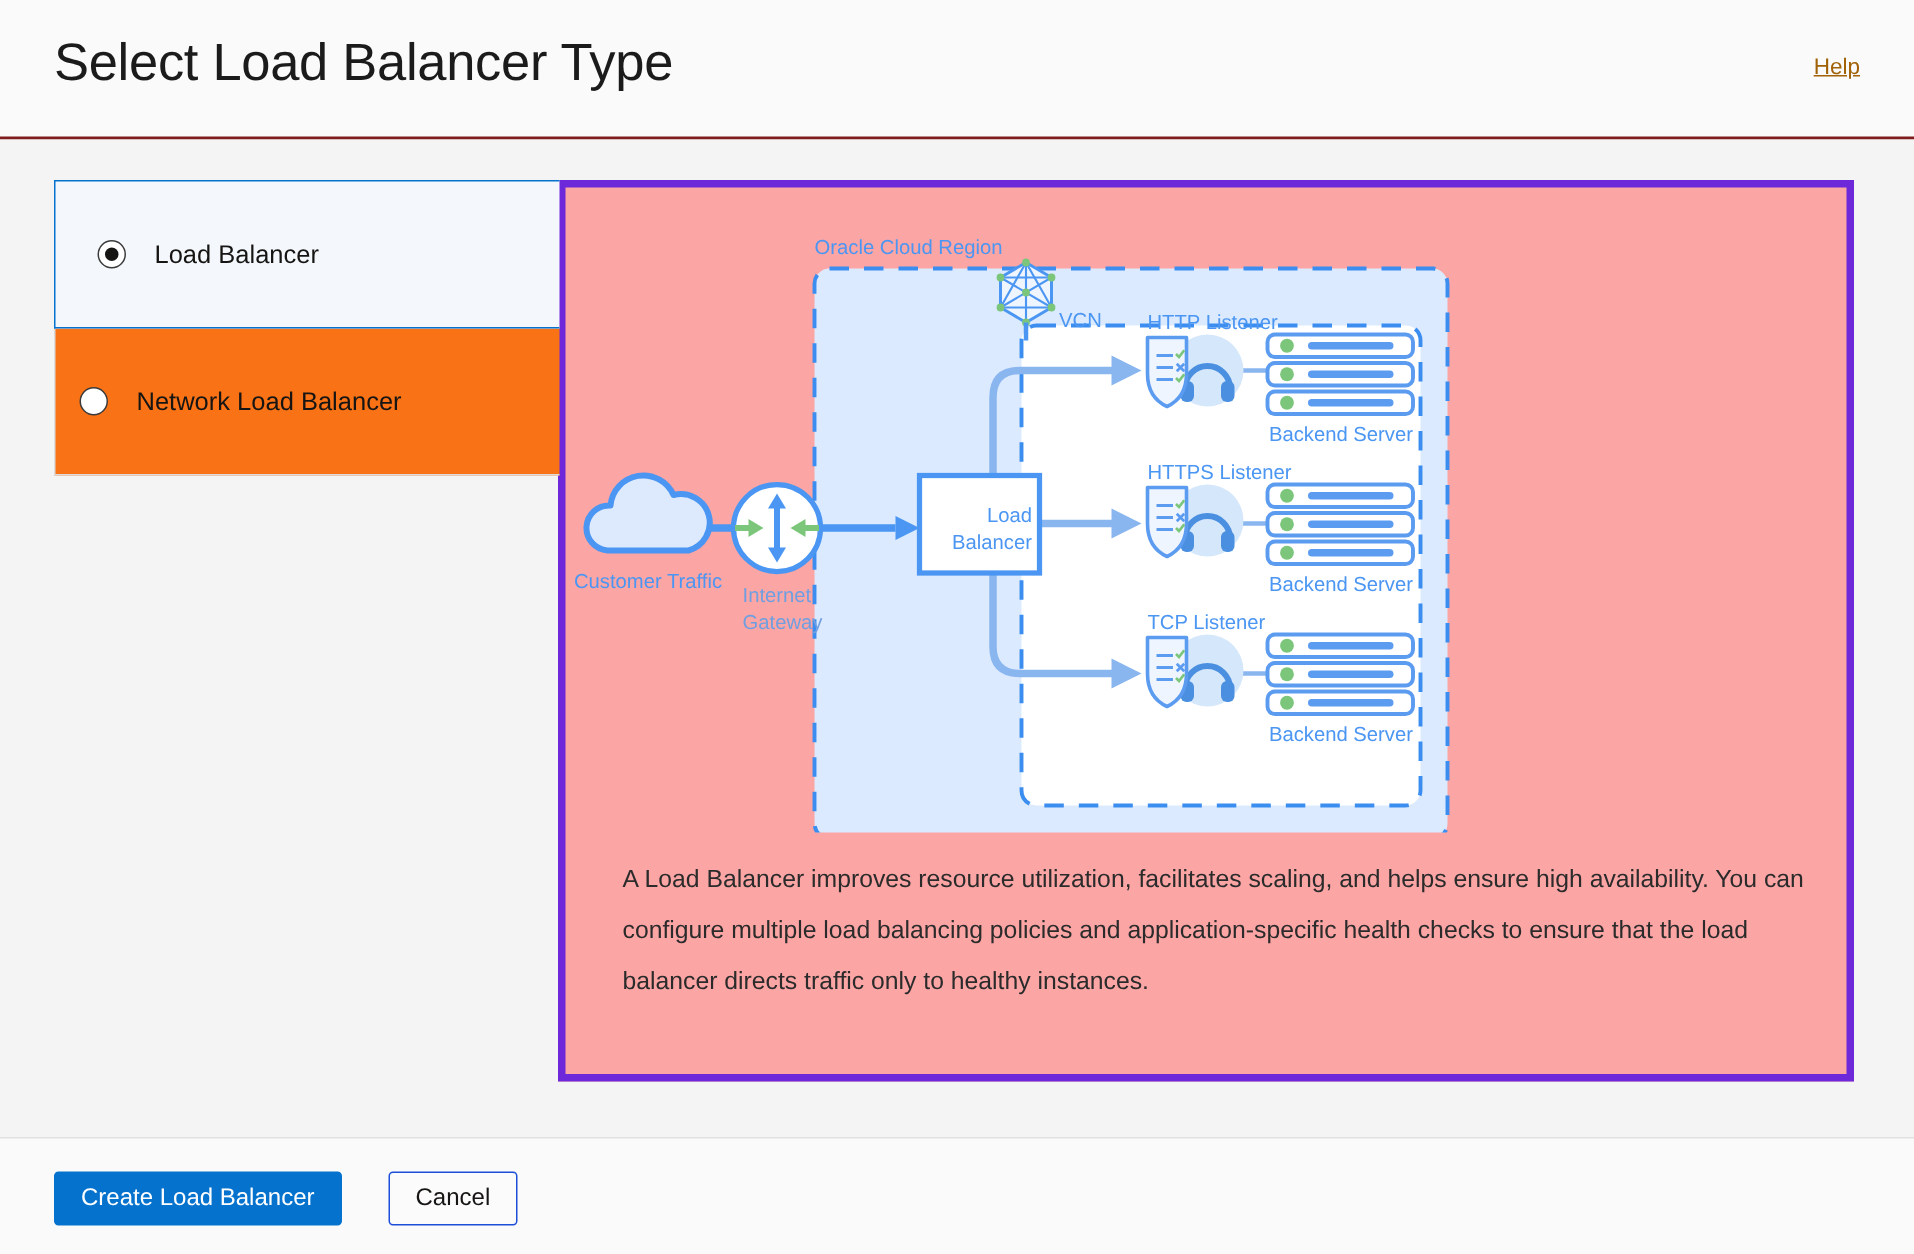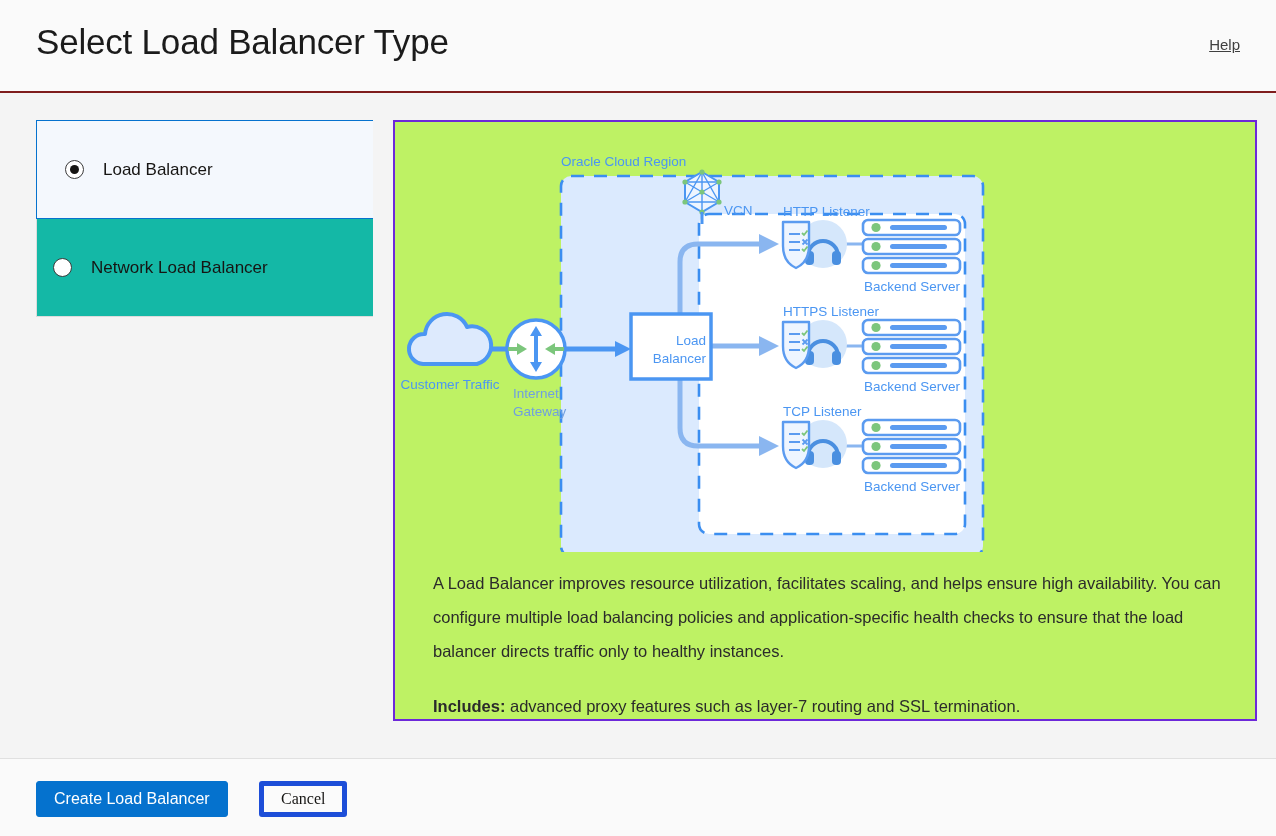--- a/index.html
+++ b/index.html
@@ -19,21 +19,21 @@
     background:#fafafa;
     border-bottom:2px solid #7f1d1d;
   }
   .page-title {
     position:absolute; left:36px; top:22px;
     font-size:35px; font-weight:400; color:#1b1b1b;
     letter-spacing:-0.2px;
   }
   .help-link {
     position:absolute; right:36px; top:36px;
-    font-size:15px; color:#404040;
+    font-size:15px; color:#a16207;
     text-decoration:underline; cursor:pointer;
   }
 
   
   .content {
     position:absolute; left:0; top:93px; width:1276px; height:665px;
     background:#f4f4f4;
   }
 
   
@@ -47,21 +47,21 @@
     padding-left:28px;
     cursor:pointer;
   }
   .tab.selected {
     background:#f4f8fd;
     border:1px solid #0572ce;
     border-right:none;
     z-index:3;
   }
   .tab.unselected {
-    background:#14b8a6;
+    background:#f97316;
     border:1px solid #dcdcdc;
     border-right:none;
     margin-top:-1px;
     z-index:2;
     padding-left:16px;
   }
   .radio {
     width:19px; height:19px; border-radius:50%;
     border:1px solid #3b3b3b;
     background:#fff;
@@ -72,24 +72,23 @@
     content:""; position:absolute;
     left:4px; top:4px; width:9px; height:9px;
     border-radius:50%; background:#161513;
   }
   .tab-label { font-size:17px; color:#161513; }
 
   
   .panel {
     position:absolute; left:372px; top:27px;
     width:864px; height:601px;
-    background:#bef264;
-    border:2px solid #6d28d9;
+    background:#fca5a5;
+    border:5px solid #6d28d9;
     overflow:hidden;
-    margin-left:21px;
   }
 
   .diagram-wrap {
     position:absolute; left:0px; top:0px; width:864px; height:430px;
   }
   .desc {
     position:absolute; left:38px; top:444px; width:790px;
     font-size:16.5px; line-height:34px; color:#2b2b2b;
   }
   .desc p { margin:0 0 21px 0; }
@@ -107,22 +106,22 @@
     height:36px; padding:0 17px;
     background:#0572ce; color:#fff;
     border:1px solid #0572ce; border-radius:3px;
     font-size:16px; font-family:inherit; cursor:pointer;
     display:flex; align-items:center;
   }
   .btn-secondary {
     position:absolute; left:259px; top:22px;
     height:36px; padding:13px 17px;
     background:#fbfbfb; color:#161513;
-    border:5px solid #1d4ed8; border-radius:3px;
-    font-size:16px; font-family:Liberation Serif, serif; cursor:pointer;
+    border:1px solid #1d4ed8; border-radius:3px;
+    font-size:16px; font-family:Liberation Sans, sans-serif; cursor:pointer;
     display:flex; align-items:center;
   }
 
   svg text { font-family:"Liberation Sans", sans-serif; }
 </style>
 </head>
 <body>
 
 <div class="header">
   <div class="page-title">Select Load Balancer Type</div>
@@ -298,21 +297,20 @@
           <circle cx="13" cy="45.5" r="4.6" fill="#7cc67c"></circle>
           <rect x="27" y="43" width="57" height="5" rx="2.5" fill="#5b9bf0"></rect>
         </g>
         <text x="565" y="369" font-size="13.5" fill="#4b96f2" text-anchor="end">Backend Server</text>
 
       </svg>
     </div>
 
     <div class="desc">
       <p>A Load Balancer improves resource utilization, facilitates scaling, and helps ensure high availability. You can configure multiple load balancing policies and application-specific health checks to ensure that the load balancer directs traffic only to healthy instances.</p>
-      <p><b>Includes:</b><span> advanced proxy features such as layer-7 routing and SSL termination.</span></p>
     </div>
 
   </div>
 </div>
 
 <div class="footer">
   <button class="btn-primary">Create Load Balancer</button>
   <button class="btn-secondary">Cancel</button>
 </div>
 

